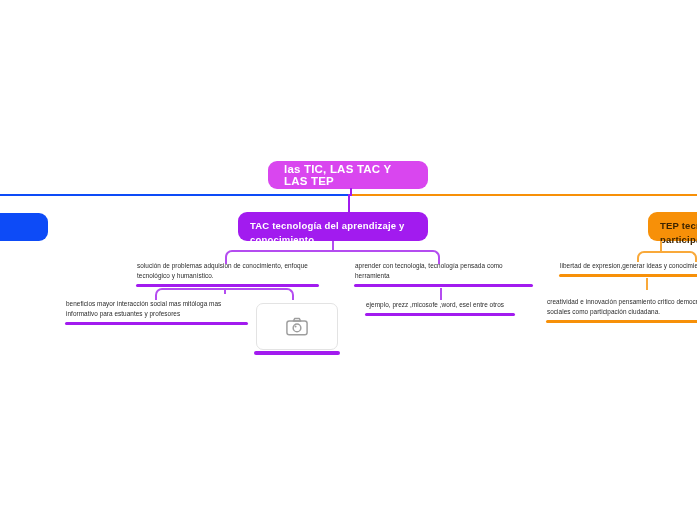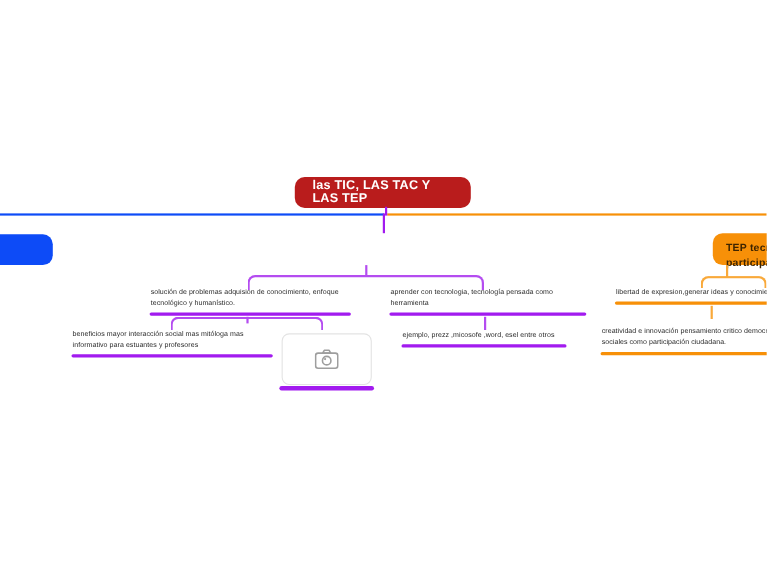--- a/index.html
+++ b/index.html
@@ -34,21 +34,21 @@
     position:absolute;
     box-sizing:border-box;
     border-radius:9px;
     color:#ffffff;
     font-weight:bold;
     letter-spacing:.2px;
     display:flex;
     align-items:center;
   }
   .node-root{
-    background:#b91c1c;
+    background:#d946ef;
     font-size:11.5px;
     padding:0 16px;
     justify-content:center;
   }
   .node-tac{
     background:#a21bef;
     font-size:9.5px;
     padding:7px 12px;
     line-height:1.45;
     align-items:flex-start;
@@ -103,20 +103,23 @@
   <div class="ln h" style="left:352px;top:194px;width:345px;border-top-color:#f79008;"></div>
 
   <div class="ln v" style="left:350px;top:188px;height:8px;border-left-color:#a21bef;"></div>
 
   <div class="ln v" style="left:348px;top:194px;height:18px;border-left-color:#a21bef;"></div>
 
   <div class="node node-tic" style="left:-40px;top:213px;width:88px;height:28px;">
     <span></span>
   </div>
 
+  <div class="node node-tac" style="left:238px;top:212px;width:190px;height:29px;">
+    <span>TAC tecnología del aprendizaje y conocimiento</span>
+  </div>
 
   <div class="node node-tep" style="left:648px;top:212px;width:120px;height:29px;">
     <span>TEP tecnol
 participaci</span>
   </div>
 
   <div class="stem" style="left:332px;top:241px;height:10px;"></div>
   <div class="bracket" style="left:225px;top:250px;width:215px;height:14px;"></div>
 
   <div class="leaf" style="left:137px;top:261px;width:180px;">

